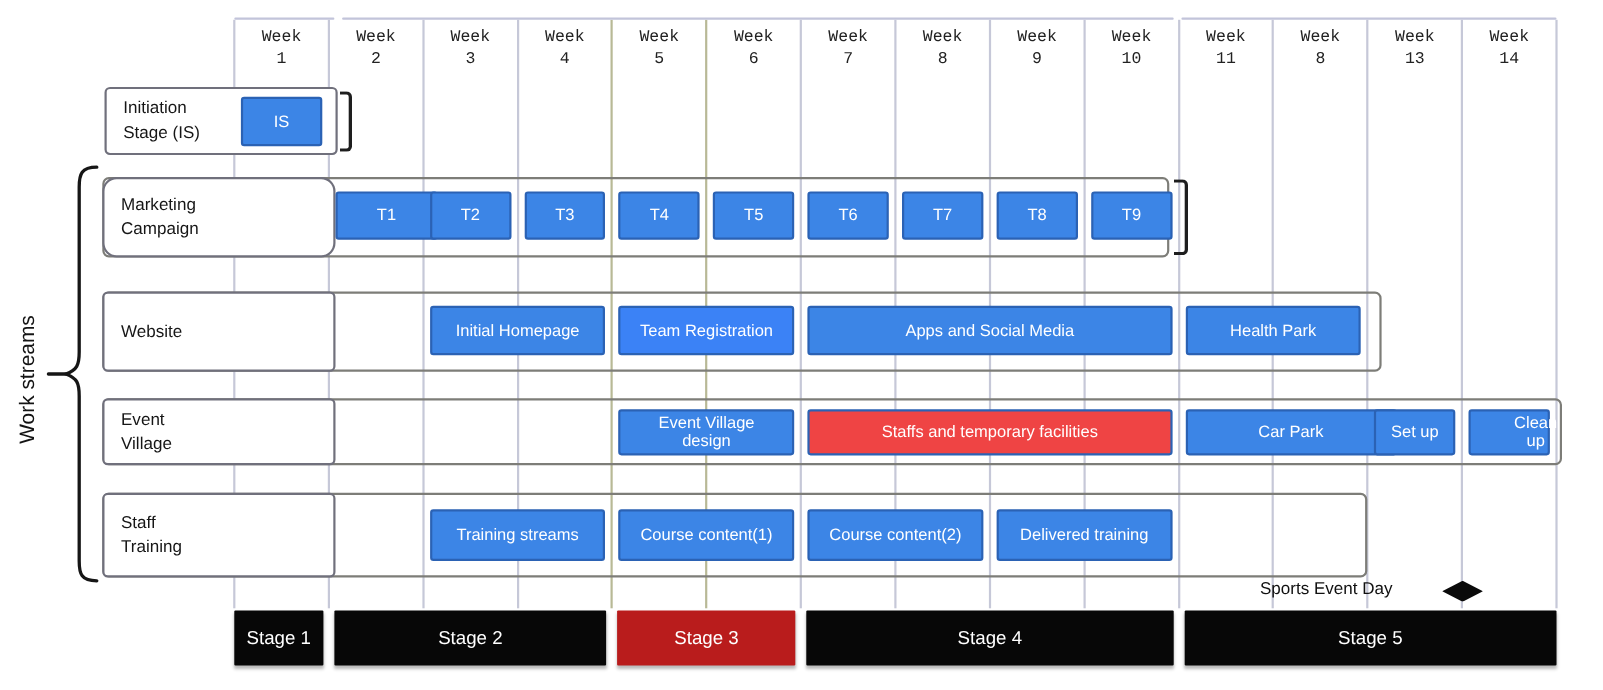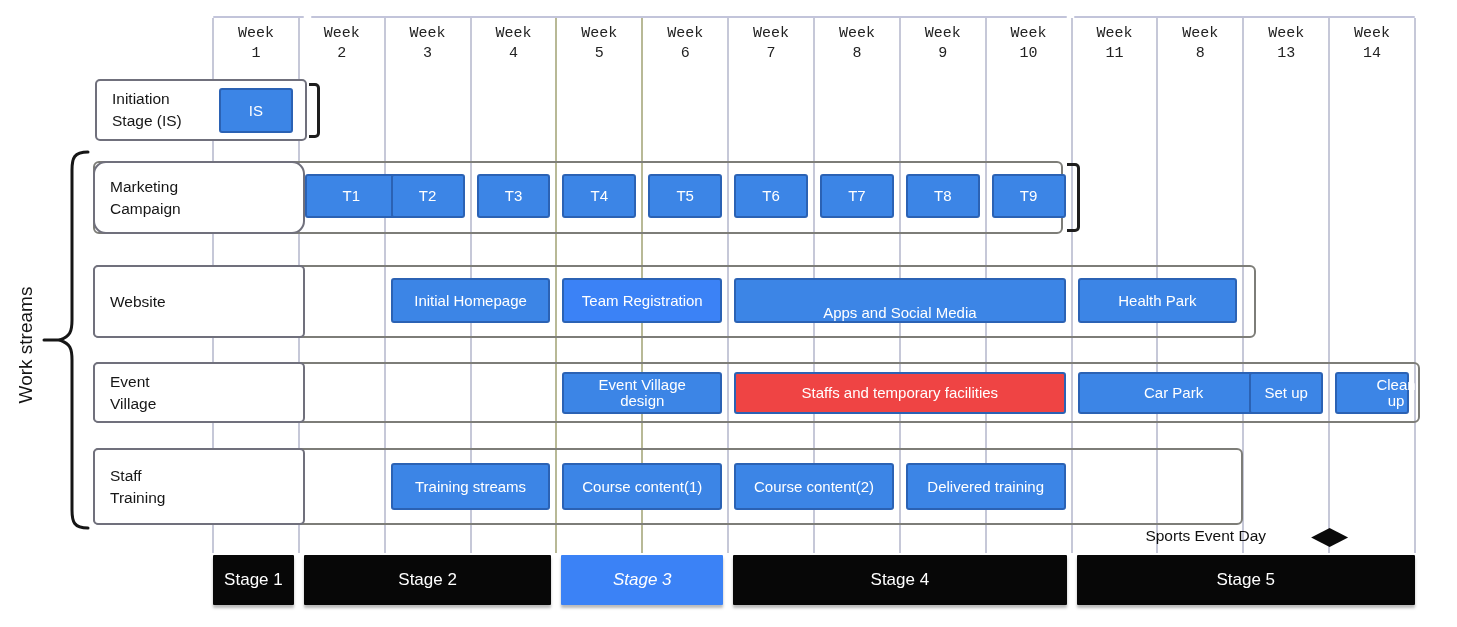--- a/index.html
+++ b/index.html
@@ -154,21 +154,21 @@
     <div class="rowbox" style="left: 93px; top: 265px; width: 1163px; height: 73px;"></div>
     <div class="labelbox" style="left: 93px; top: 265px; width: 212px; height: 73px;">
       <div class="labeltext">Website</div>
     </div>
     <div class="bar" style="left: 390.714px; top: 278px; width: 159.714px; height: 45px; background: rgb(60, 133, 230); border: 2px solid rgb(43, 98, 180); color: rgb(255, 255, 255);">
       <span class="lbl">Initial Homepage</span>
     </div>
     <div class="bar" style="left: 562.429px; top: 278px; width: 159.714px; height: 45px; background: #3b82f6; border: 2px solid rgb(43, 98, 180); color: rgb(255, 255, 255);">
       <span class="lbl">Team Registration</span>
     </div>
-    <div class="bar" style="left: 734.143px; top: 278px; width: 331.429px; height: 45px; background: rgb(60, 133, 230); border: 2px solid rgb(43, 98, 180); color: rgb(255, 255, 255); align-items: flex-end;">
+    <div class="bar" style="left: 734.143px; top: 278px; width: 331.429px; height: 45px; background: rgb(60, 133, 230); border: 2px solid rgb(43, 98, 180); color: rgb(255, 255, 255);">
       <span class="lbl">Apps and Social Media</span>
     </div>
     <div class="bar" style="left: 1077.57px; top: 278px; width: 159.714px; height: 45px; background: rgb(60, 133, 230); border: 2px solid rgb(43, 98, 180); color: rgb(255, 255, 255);">
       <span class="lbl">Health Park</span>
     </div>
     <div class="rowbox" style="left: 93px; top: 362px; width: 1327px; height: 61px;"></div>
     <div class="labelbox" style="left: 93px; top: 362px; width: 212px; height: 61px;">
       <div class="labeltext">Event
 Village</div>
     </div>
@@ -203,21 +203,21 @@
     </div>
     <div class="bar" style="left: 905.857px; top: 463px; width: 159.714px; height: 47px; background: rgb(60, 133, 230); border: 2px solid rgb(43, 98, 180); color: rgb(255, 255, 255);">
       <span class="lbl">Delivered training</span>
     </div>
     <div class="stage" style="left: 213px; top: 555px; width: 80.8571px; height: 50px; background: rgb(7, 7, 7); color: rgb(255, 255, 255);">
       <span>Stage 1</span>
     </div>
     <div class="stage" style="left: 303.857px; top: 555px; width: 247.571px; height: 50px; background: rgb(7, 7, 7); color: rgb(255, 255, 255);">
       <span>Stage 2</span>
     </div>
-    <div class="stage" style="left: 561.429px; top: 555px; width: 161.714px; height: 50px; background: #3b82f6; color: rgb(255, 255, 255); font-style: italic;">
+    <div class="stage" style="left: 561.429px; top: 555px; width: 161.714px; height: 50px; background: #b91c1c; color: rgb(255, 255, 255);">
       <span>Stage 3</span>
     </div>
     <div class="stage" style="left: 733.143px; top: 555px; width: 333.429px; height: 50px; background: rgb(7, 7, 7); color: rgb(255, 255, 255);">
       <span>Stage 4</span>
     </div>
     <div class="stage" style="left: 1076.57px; top: 555px; width: 338.429px; height: 50px; background: rgb(7, 7, 7); color: rgb(255, 255, 255);">
       <span>Stage 5</span>
     </div>
     <div class="milestone-label" style="left: 1020px; top: 527px; width: 246px;">Sports Event Day</div>
     <div class="diamond" style="left: 1311.14px; top: 528px; width: 37px; height: 19px; background: rgb(10, 10, 10);"></div>

